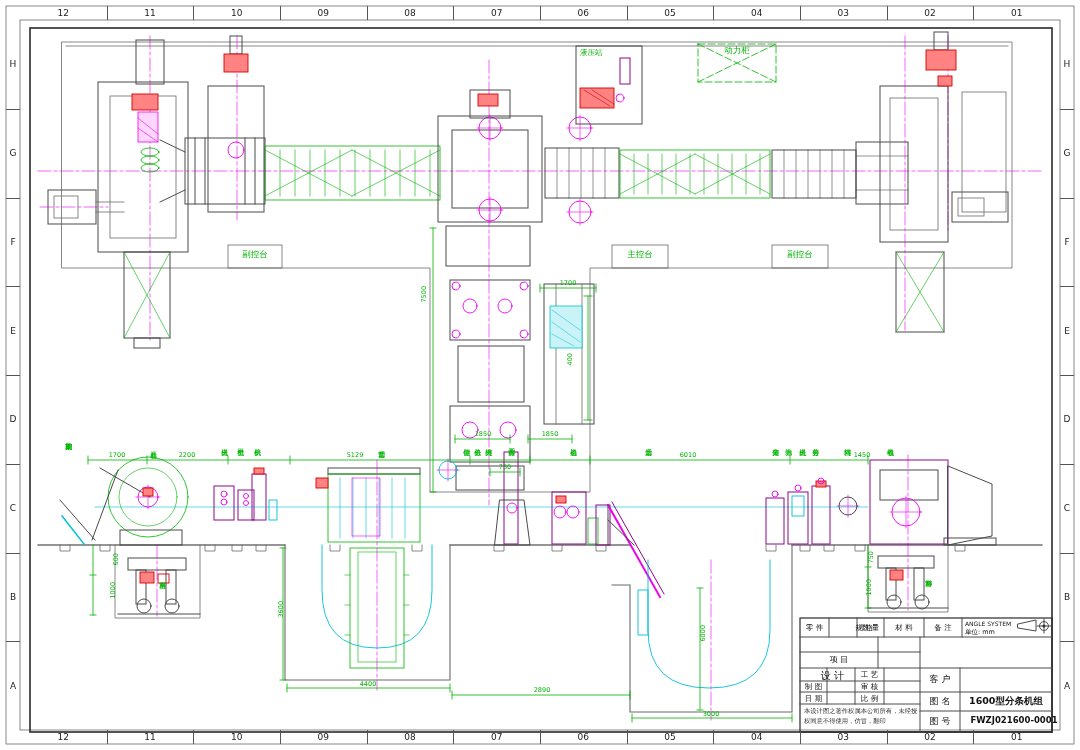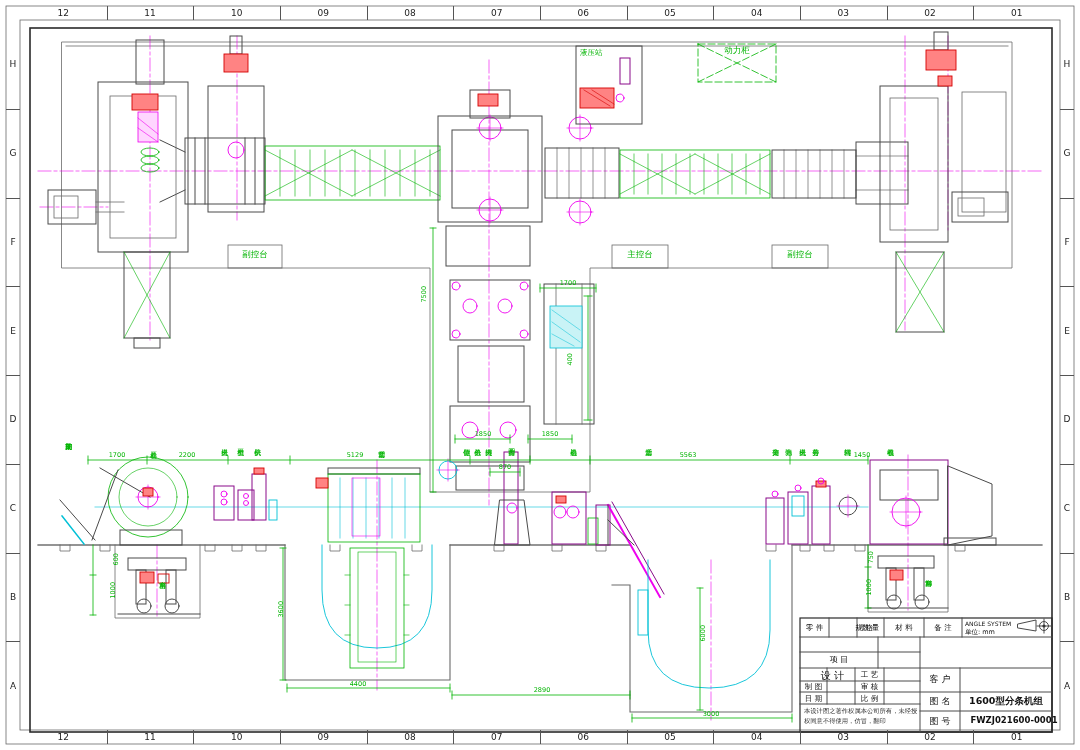--- a/index.html
+++ b/index.html
@@ -307,29 +307,29 @@
 <div class="vlabel" style="left:843px;top:443px">转向辊</div>
 <div class="vlabel" style="left:886px;top:443px">收卷机</div>
 <div class="vlabel" style="left:158px;top:576px">上料台车</div>
 <div class="vlabel" style="left:924px;top:574px">卸料台车</div>
 
 <div class="dim" style="left:100px;top:452px">1700</div>
 <div class="dim" style="left:170px;top:452px">2200</div>
 <div class="dim" style="left:338px;top:452px">5129</div>
 <div class="dim" style="left:466px;top:431px">1850</div>
 <div class="dim" style="left:533px;top:431px">1850</div>
-<div class="dim" style="left:488px;top:464px">870</div>
-<div class="dim" style="left:671px;top:452px">5563</div>
+<div class="dim" style="left:488px;top:464px">730</div>
+<div class="dim" style="left:671px;top:452px">6010</div>
 <div class="dim" style="left:845px;top:452px">1450</div>
 <div class="vdim" style="left:101px;top:556px">600</div>
 <div class="vdim" style="left:98px;top:587px">1000</div>
 <div class="vdim" style="left:856px;top:554px">750</div>
 <div class="vdim" style="left:854px;top:584px">1000</div>
 <div class="vdim" style="left:266px;top:606px">3600</div>
-<div class="dim" style="left:341px;top:681px">4400</div>
+<div class="dim" style="left:351px;top:681px">4400</div>
 <div class="dim" style="left:525px;top:687px">2890</div>
 <div class="vdim" style="left:688px;top:630px">6000</div>
 <div class="dim" style="left:694px;top:711px">3000</div>
 
 <svg width="1080" height="750" viewBox="0 0 1080 750" style="position:absolute;left:0;top:0">
   <g>
     <rect x="800" y="618" width="252" height="114" class="k2" style="stroke-width:1.2"></rect>
     <path class="k" d="M800 637 H1052 M800 652 H920 M800 668 H1052 M800 681 H920 M800 692 H1052 M800 704 H920 M920 711 H1052"></path>
     <path class="k" d="M829 618 V637 M857 618 V637 M884 618 V637 M924 618 V637 M962 618 V637"></path>
     <path class="k" d="M878 637 V668 M920 637 V732 M960 668 V732"></path>

